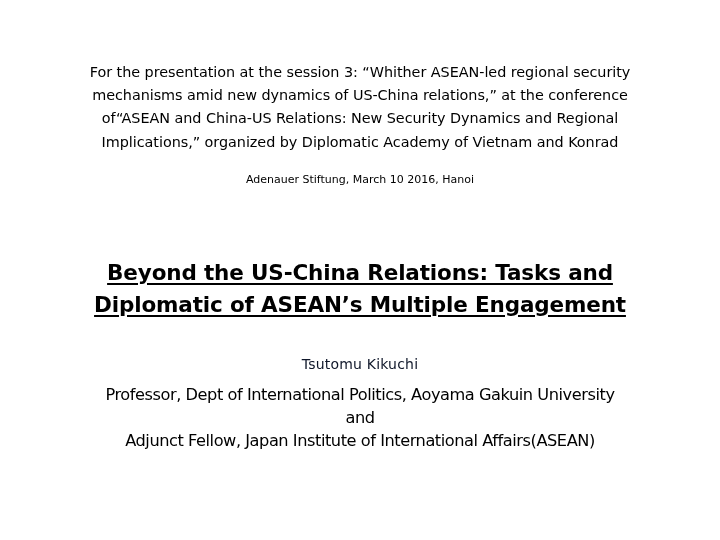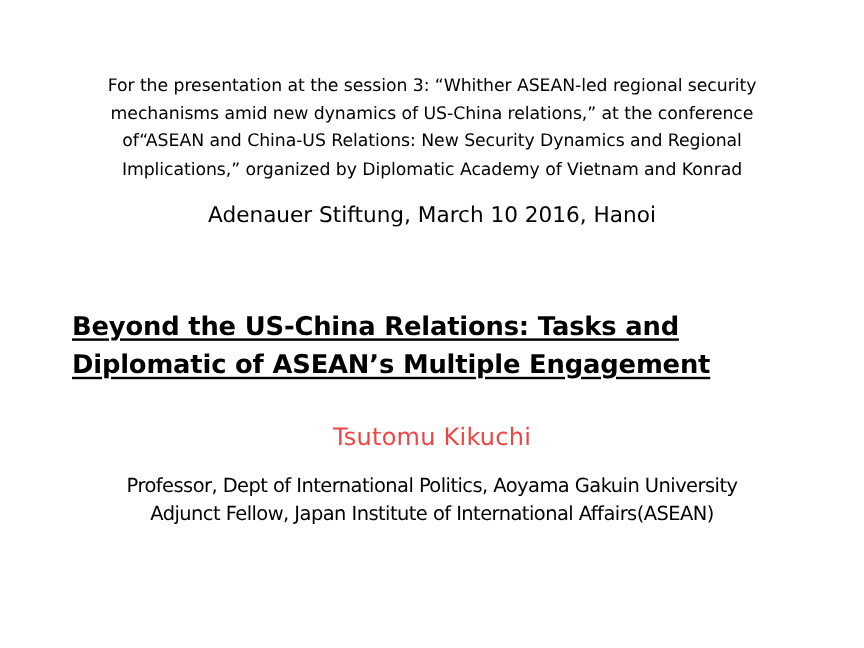--- a/index.html
+++ b/index.html
@@ -34,33 +34,33 @@
   .occasion-main {
     font-family: "DejaVu Sans", sans-serif;
     font-size: 14.4px;
     line-height: 23.2px;
     letter-spacing: -0.05px;
     word-spacing: 0px;
     color: #000000;
   }
   .occasion-tail {
     font-family: "DejaVu Sans", sans-serif;
-    font-size: 18px;
+    font-size: 11px;
     line-height: 23.2px;
     color: #000000;
     margin-top: 14px;
   }
 
   
   .title-block {
     position: absolute;
     left: 60px;
     top: 257px;
     width: 600px;
-    text-align: left;
+    text-align: center;
   }
   .title-line {
     font-family: "DejaVu Sans", sans-serif;
     font-weight: bold;
     font-size: 21.5px;
     line-height: 32px;
     letter-spacing: -0.15px;
     text-decoration: underline;
     text-decoration-thickness: 2px;
     text-underline-offset: 3px;
@@ -71,25 +71,25 @@
   
   .author-block {
     position: absolute;
     left: 60px;
     top: 351px;
     width: 600px;
     text-align: center;
   }
   .author-name {
     font-family: "DejaVu Sans", sans-serif;
-    font-size: 20px;
+    font-size: 14px;
     line-height: 26px;
     letter-spacing: 0.2px;
-    color: #ef4444;
-    margin-bottom: 16px;
+    color: #0f172a;
+    margin-bottom: 6px;
   }
   .author-line {
     font-family: "DejaVu Sans", sans-serif;
     font-size: 16.2px;
     line-height: 23px;
     letter-spacing: -0.45px;
     color: #000000;
     white-space: nowrap;
   }
   .author-line.email {
@@ -107,16 +107,17 @@
   </div>
 
   <div class="title-block">
     <div class="title-line">Beyond the US-China Relations: Tasks and</div>
     <div class="title-line">Diplomatic of ASEAN’s Multiple Engagement</div>
   </div>
 
   <div class="author-block">
     <div class="author-name">Tsutomu Kikuchi</div>
     <div class="author-line">Professor, Dept of International Politics, Aoyama Gakuin University</div>
+    <div class="author-line">and</div>
     <div class="author-line">Adjunct Fellow, Japan Institute of International Affairs(ASEAN)</div>
   </div>
 
 </div>
 
 </body></html>

